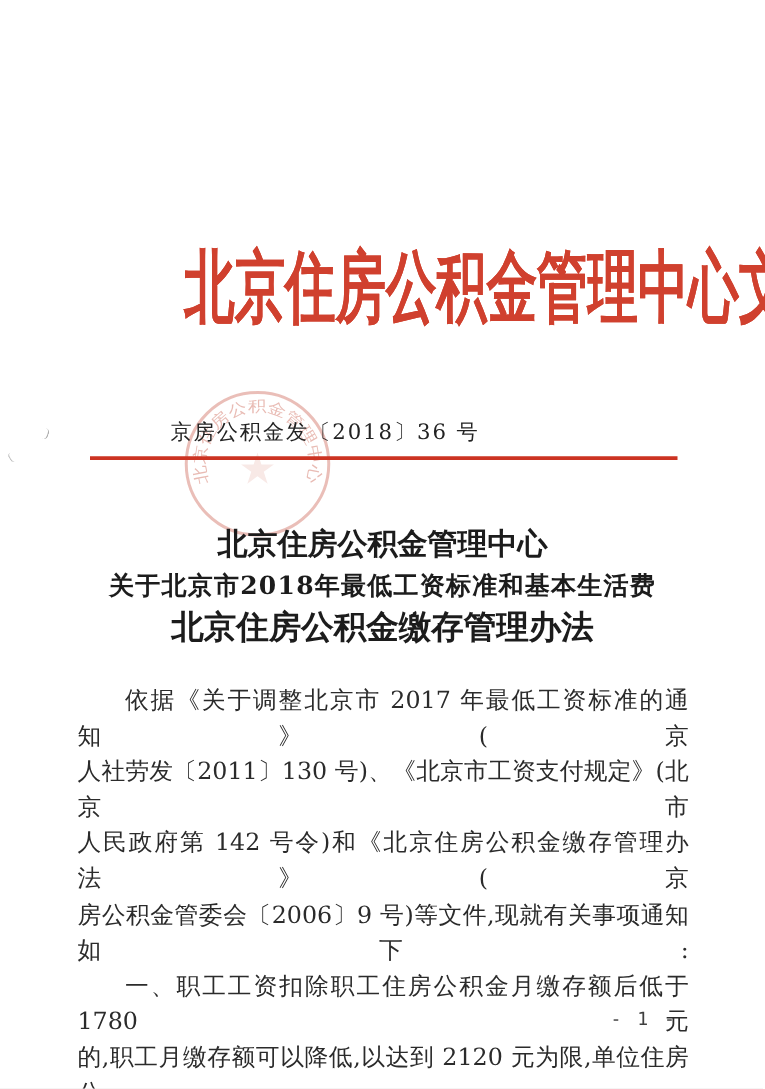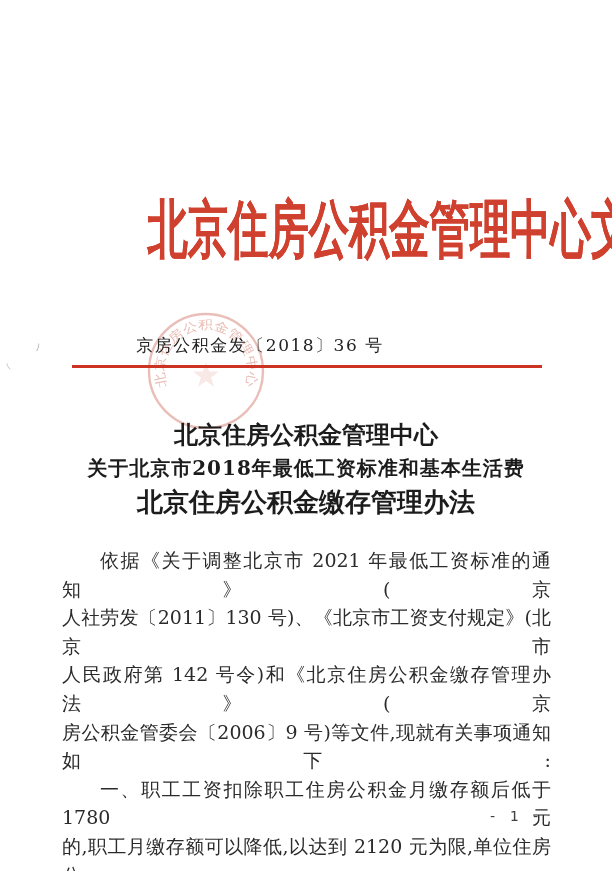--- a/index.html
+++ b/index.html
@@ -110,21 +110,21 @@
   <div class="artifact a2"></div>
 
   <div class="doc-title">
     <div class="t1">北京住房公积金管理中心</div>
     <div class="t2">关于北京市2018年最低工资标准和基本生活费</div>
     <div class="t3">北京住房公积金缴存管理办法</div>
   </div>
 
   <div class="body-text">
 
-    <div class="line first">依据《关于调整北京市 2021 年最低工资标准的通知》(京</div>
+    <div class="line first">依据《关于调整北京市 2017 年最低工资标准的通知》(京</div>
     <div class="line">人社劳发〔2011〕130 号)、《北京市工资支付规定》(北京市</div>
     <div class="line">人民政府第 142 号令)和《北京住房公积金缴存管理办法》(京</div>
     <div class="line">房公积金管委会〔2006〕9 号)等文件,现就有关事项通知如下:</div>
 
     <div class="line first">一、职工工资扣除职工住房公积金月缴存额后低于 1780 元</div>
     <div class="line">的,职工月缴存额可以降低,以达到 2120 元为限,单位住房公</div>
 
   </div>
 
   <div class="page-num">- 1 -</div>

